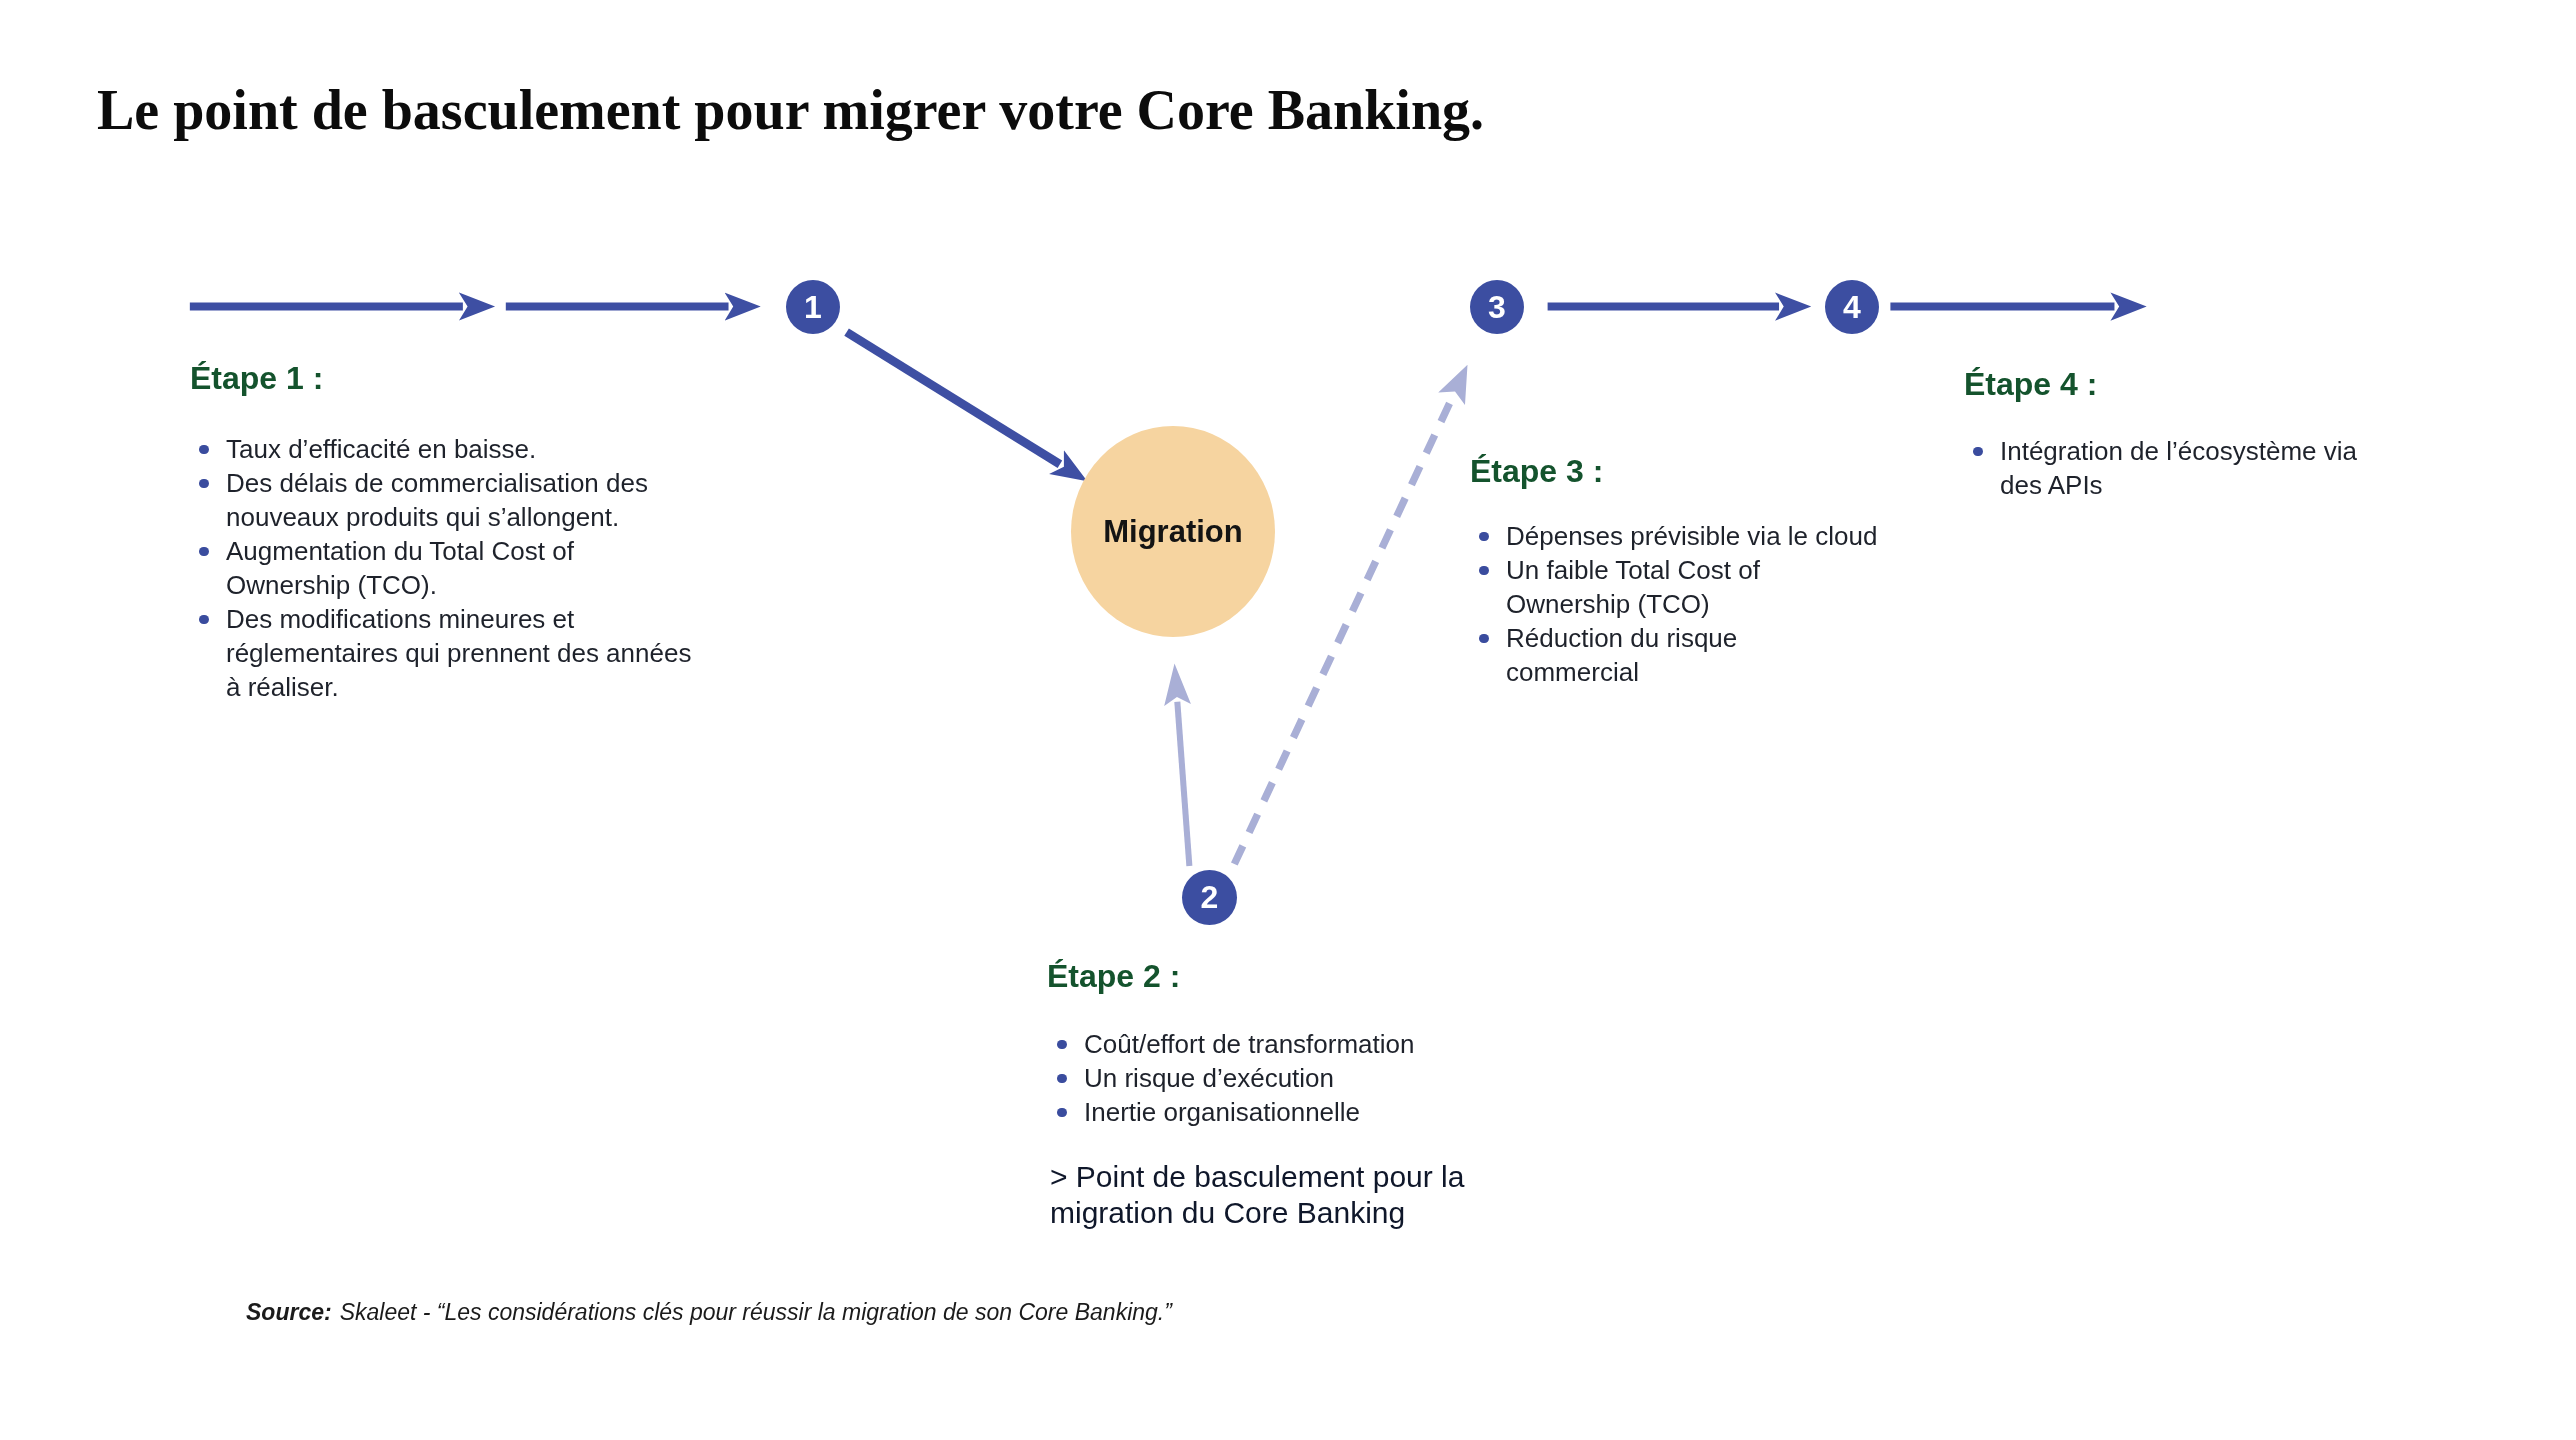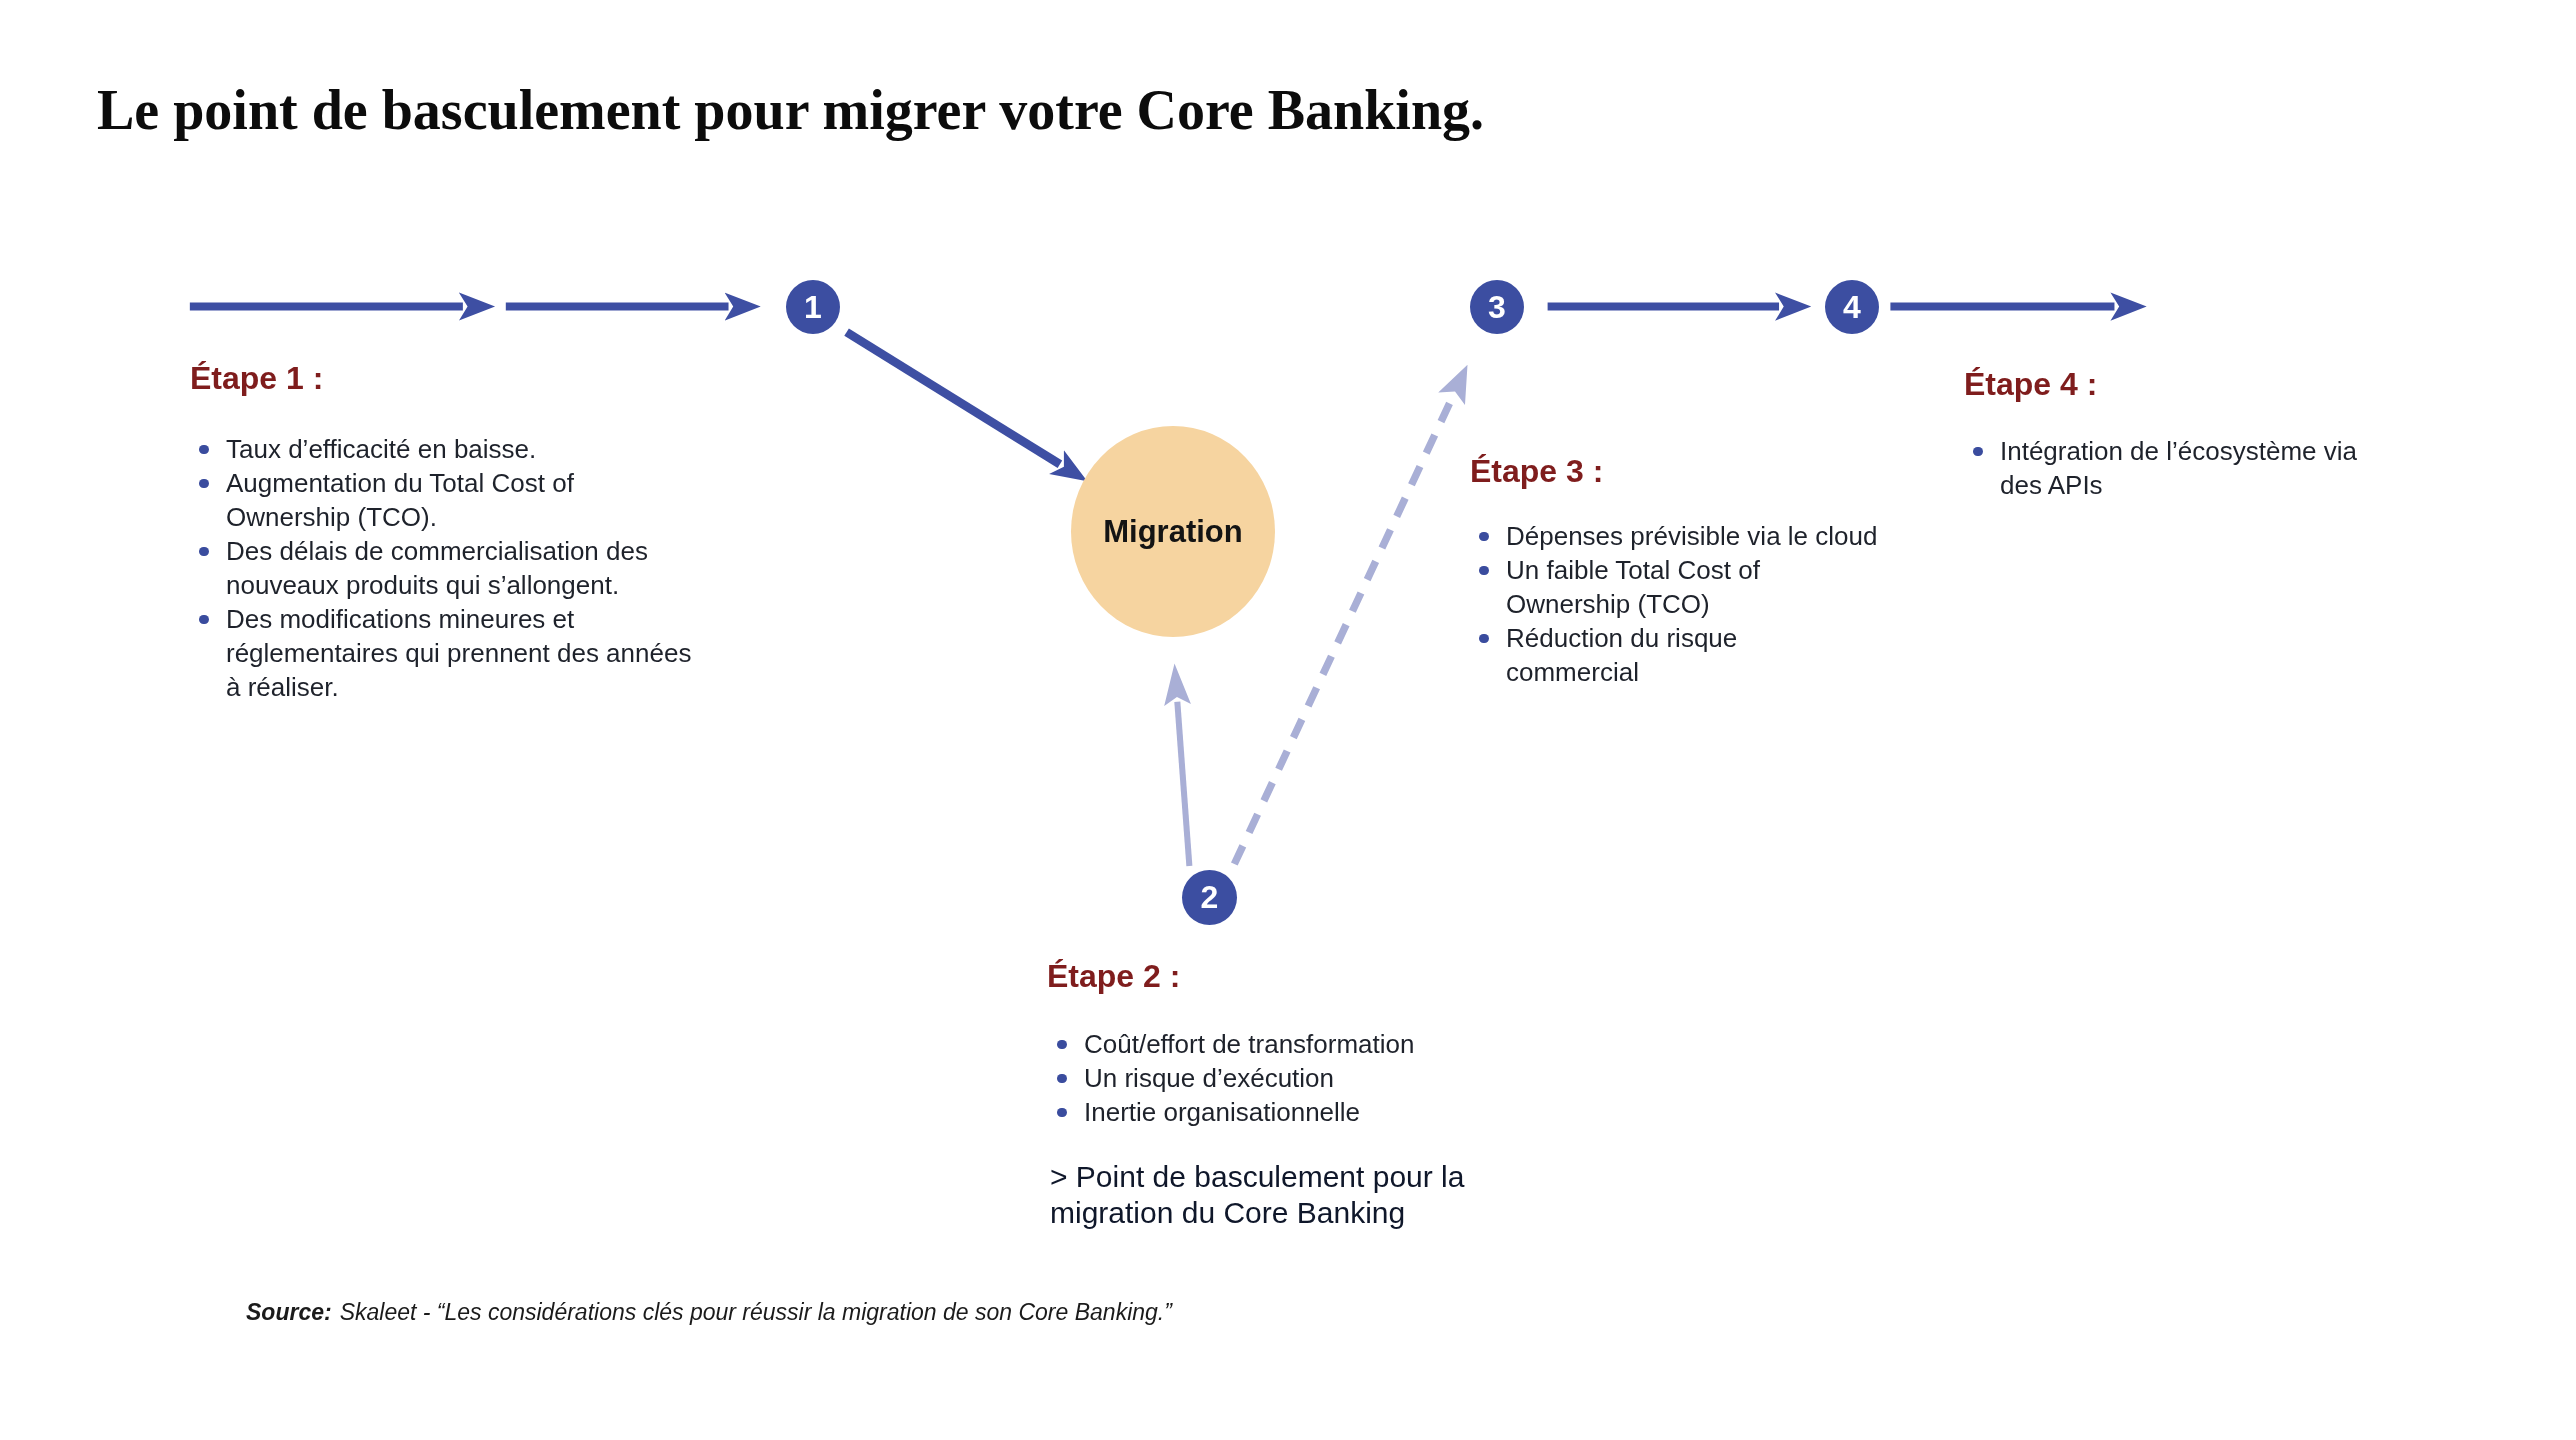--- a/index.html
+++ b/index.html
@@ -17,21 +17,21 @@
     position:absolute;border-radius:50%;background:#3C4EA1;color:#ffffff;
     display:flex;align-items:center;justify-content:center;
     font-size:32px;font-weight:800;
   }
   .migration-bubble{
     position:absolute;left:1071px;top:426px;width:204px;height:211px;border-radius:50%;
     background:#F6D4A0;display:flex;align-items:center;justify-content:center;text-align:right;
   }
   .migration-bubble span{font-size:31px;font-weight:800;color:#141414;}
   .step-heading{
-    position:absolute;margin:0;font-size:32px;font-weight:800;color:#7f1d1d;line-height:1.15;
+    position:absolute;margin:0;font-size:32px;font-weight:800;color:#14532d;line-height:1.15;
   }
   ul.bullets{
     position:absolute;margin:4px;padding:0;list-style:none;
     font-size:26px;line-height:34px;color:#1E222B;
   }
   ul.bullets li{position:relative;padding-left:32px;white-space:pre-line;}
   ul.bullets li::before{
     content:"";position:absolute;left:5.4px;top:12.7px;width:9.4px;height:9.4px;
     border-radius:50%;background:#3A4C9E;
   }
@@ -87,24 +87,24 @@
     <span>4</span>
   </div>
 
   <div class="migration-bubble">
     <span>Migration</span>
   </div>
 
   <h2 class="step-heading" style="left:190px;top:360px;">Étape 1 :</h2>
   <ul class="bullets" style="left:190px;top:428px;">
     <li>Taux d’efficacité en baisse.</li>
+    <li>Des délais de commercialisation des
+nouveaux produits qui s’allongent.</li>
     <li>Augmentation du Total Cost of
 Ownership (TCO).</li>
-    <li>Des délais de commercialisation des
-nouveaux produits qui s’allongent.</li>
     <li>Des modifications mineures et
 réglementaires qui prennent des années
 à réaliser.</li>
   </ul>
 
   <h2 class="step-heading" style="left:1047px;top:958px;">Étape 2 :</h2>
   <ul class="bullets" style="left:1048px;top:1023px;">
     <li>Coût/effort de transformation</li>
     <li>Un risque d’exécution</li>
     <li>Inertie organisationnelle</li>

